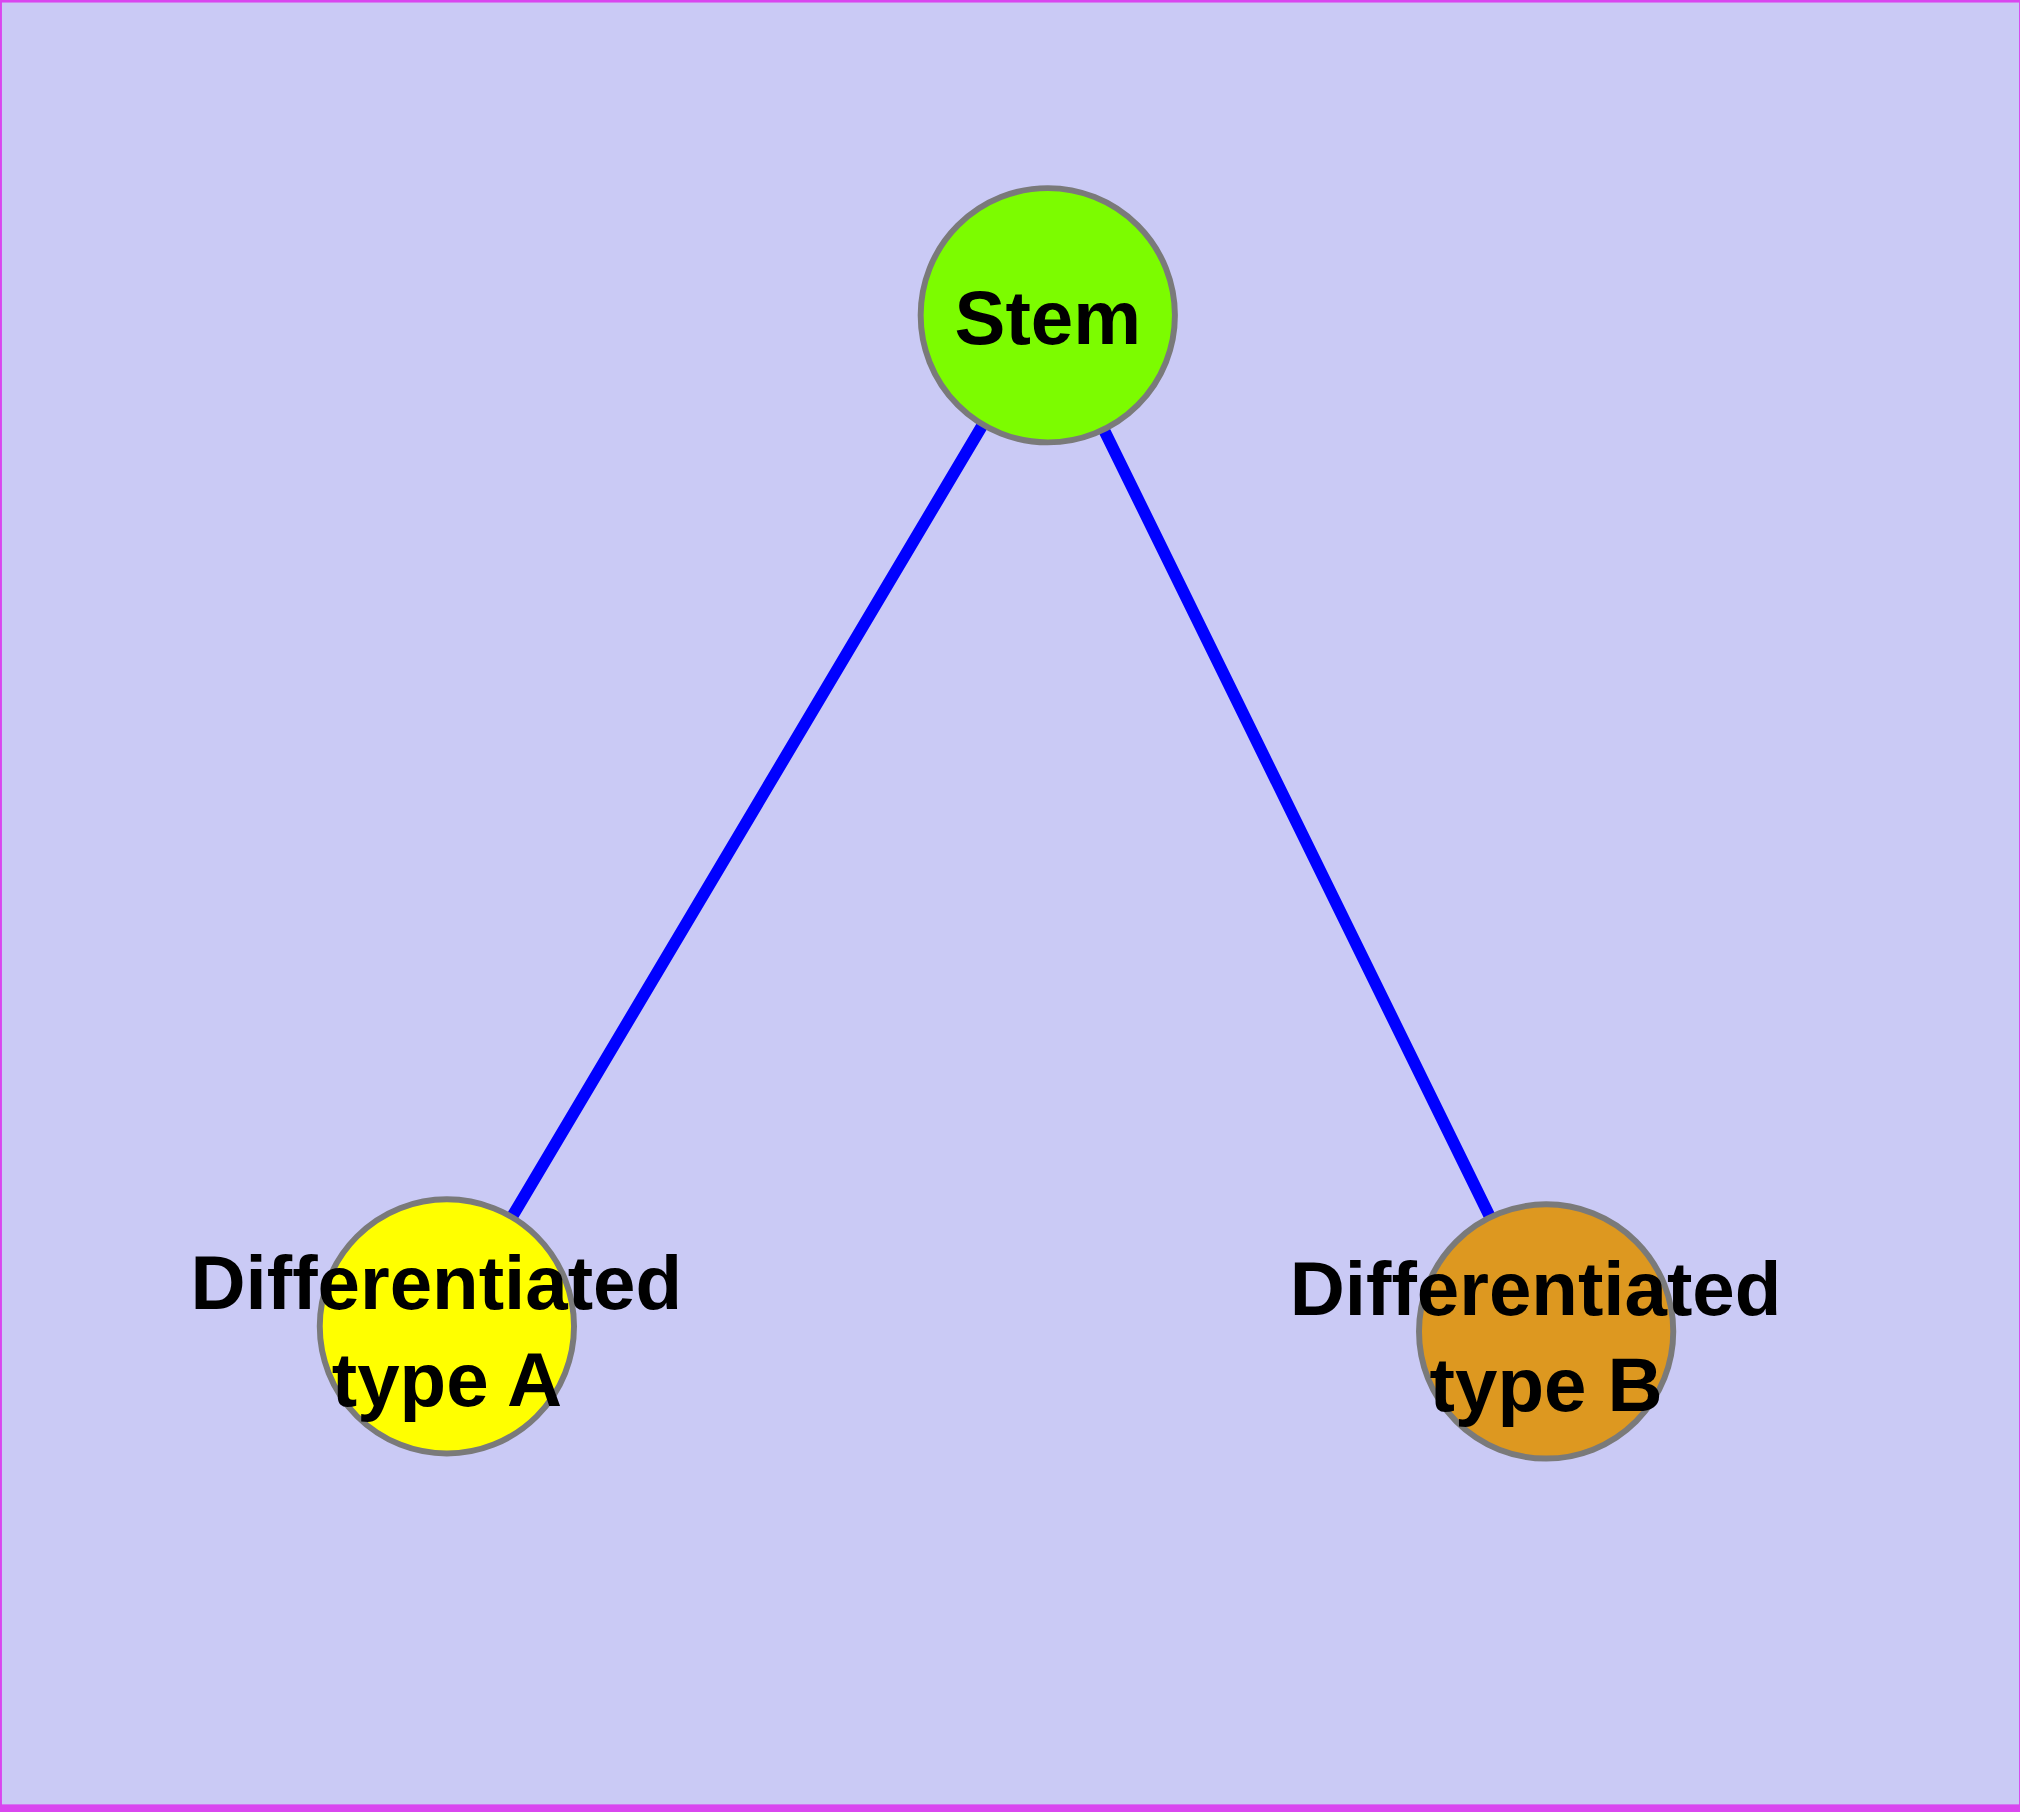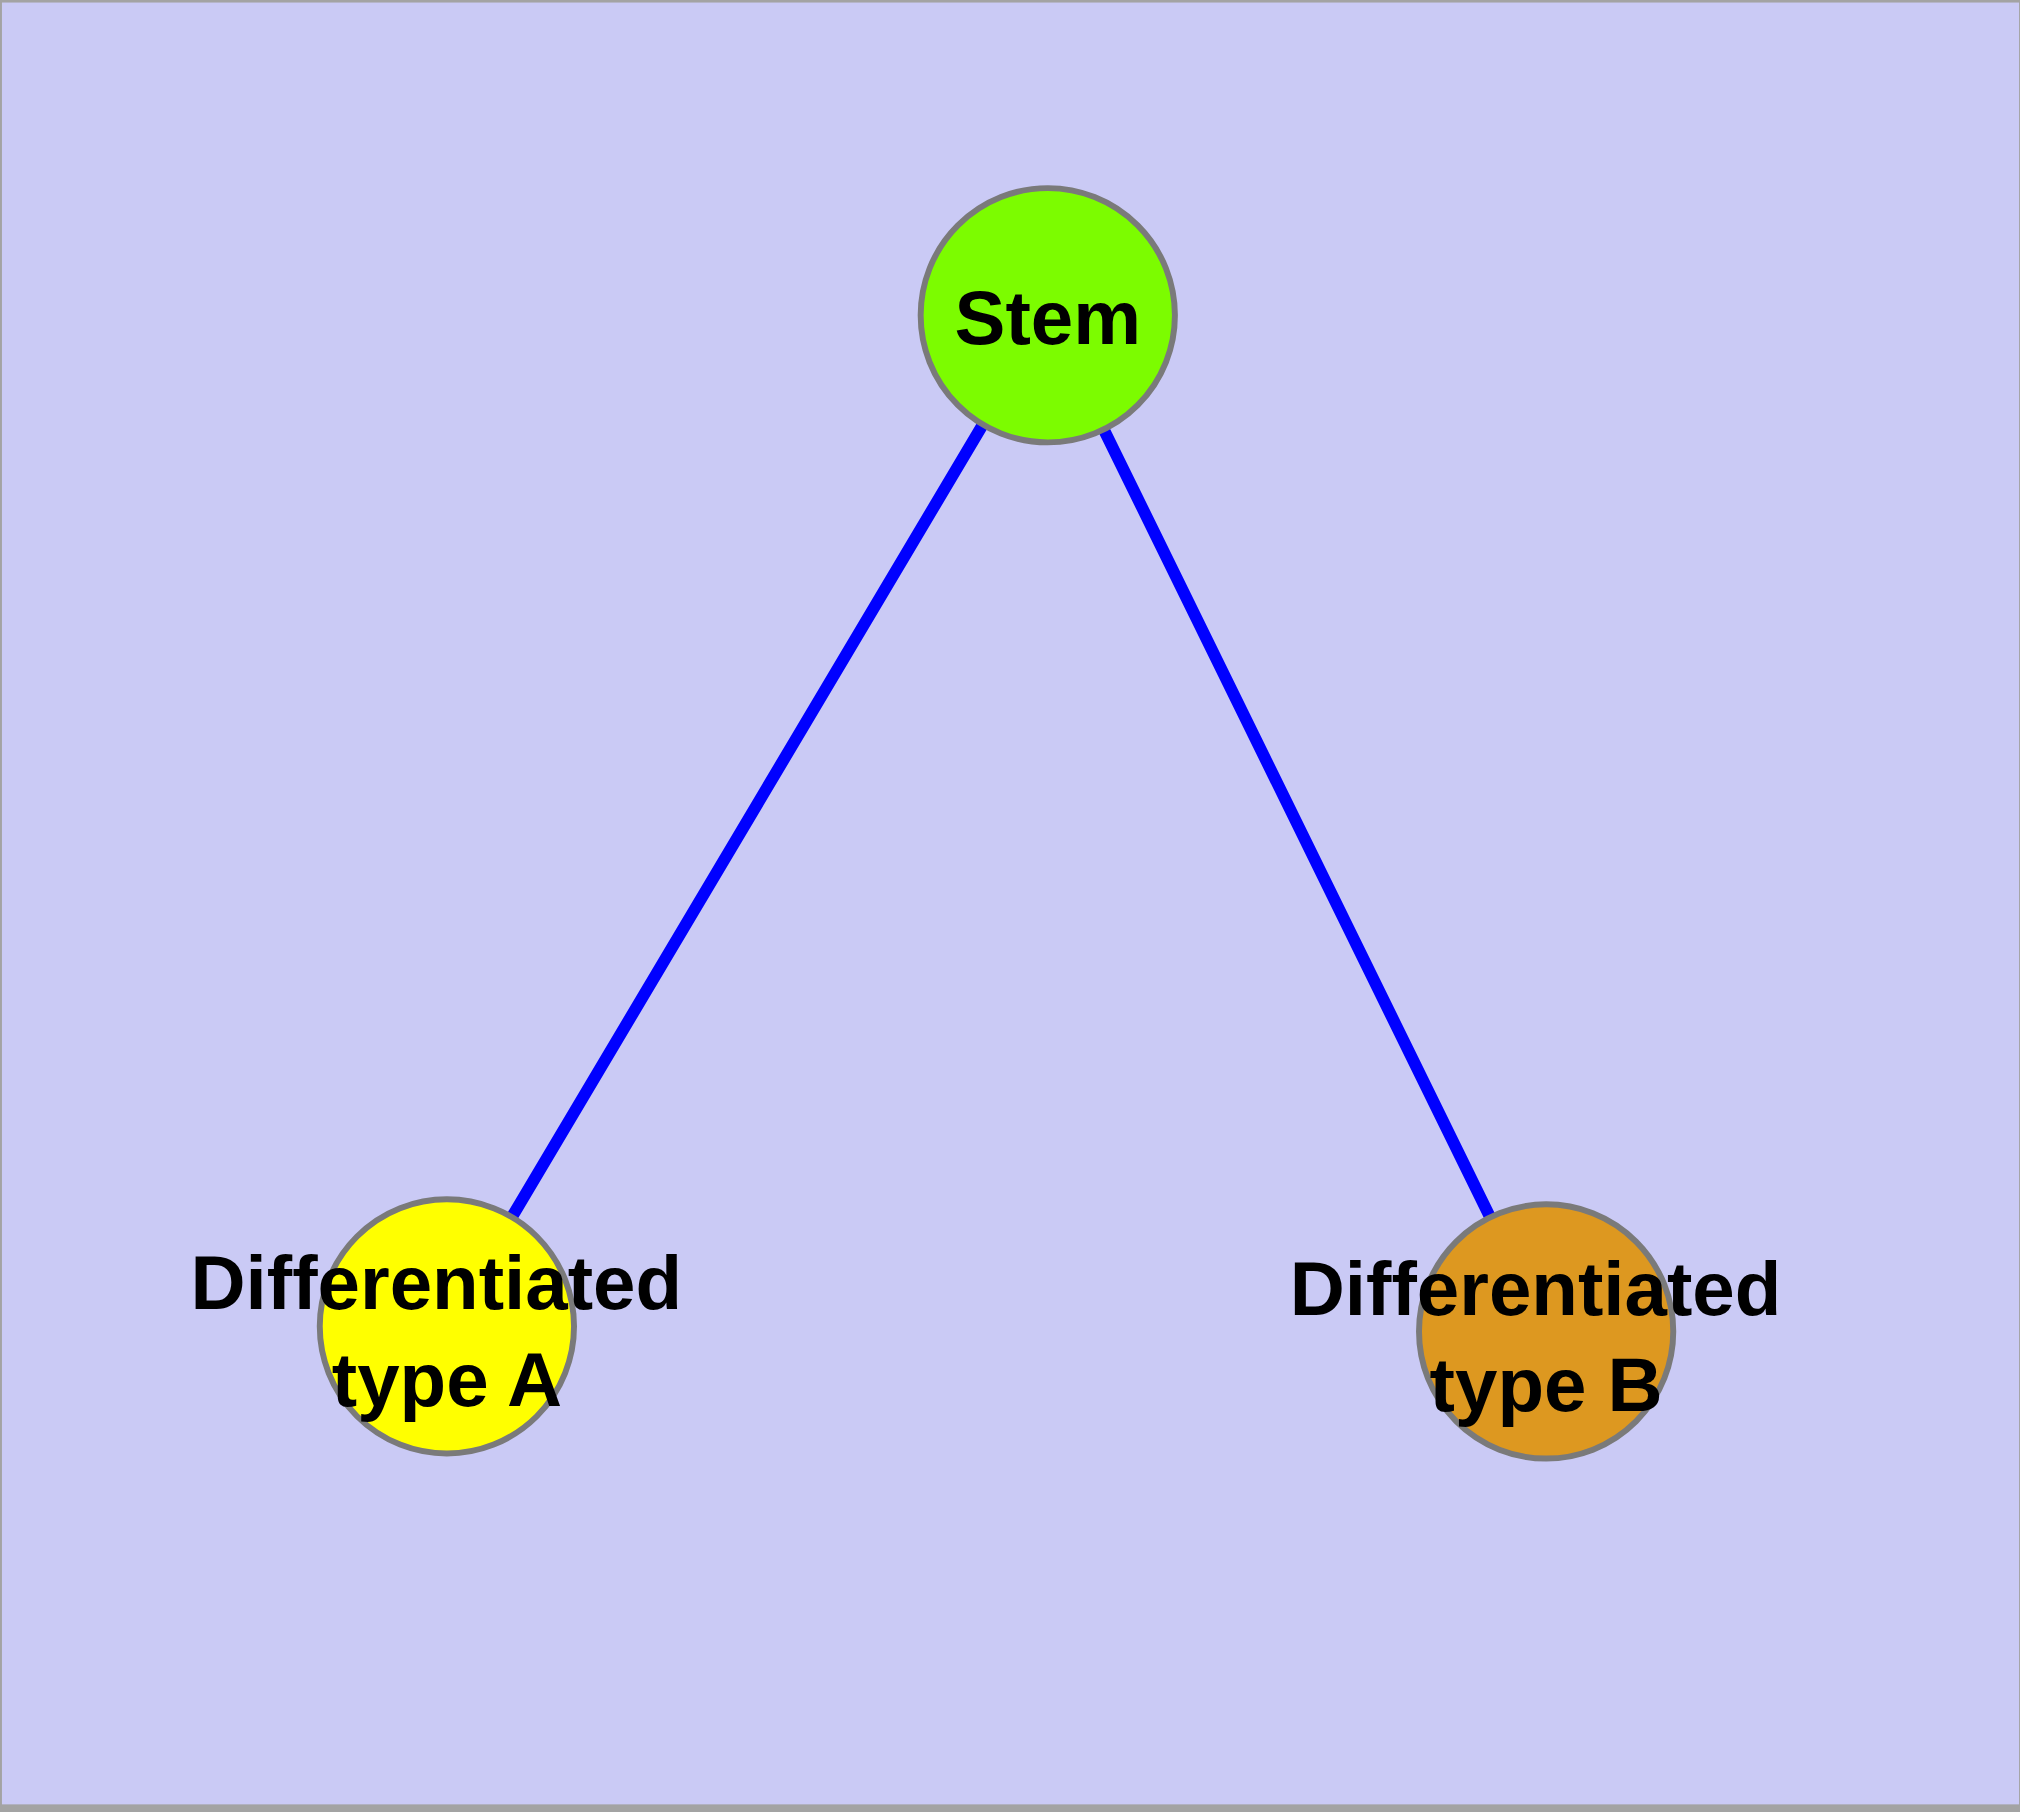--- a/index.html
+++ b/index.html
@@ -7,21 +7,21 @@
     padding: 0;
     background: #ffffff;
     width: 2021px;
     height: 1812px;
     overflow: hidden;
   }
   .figure {
     position: relative;
     width: 2021px;
     height: 1812px;
-    background: #a3a3a3;
+    background: #d946ef;
   }
   svg.diagram {
     position: absolute;
     top: 0;
     left: 0;
     display: block;
   }
   .edge-line {
     stroke-width: 14px;
     stroke-linecap: round;

